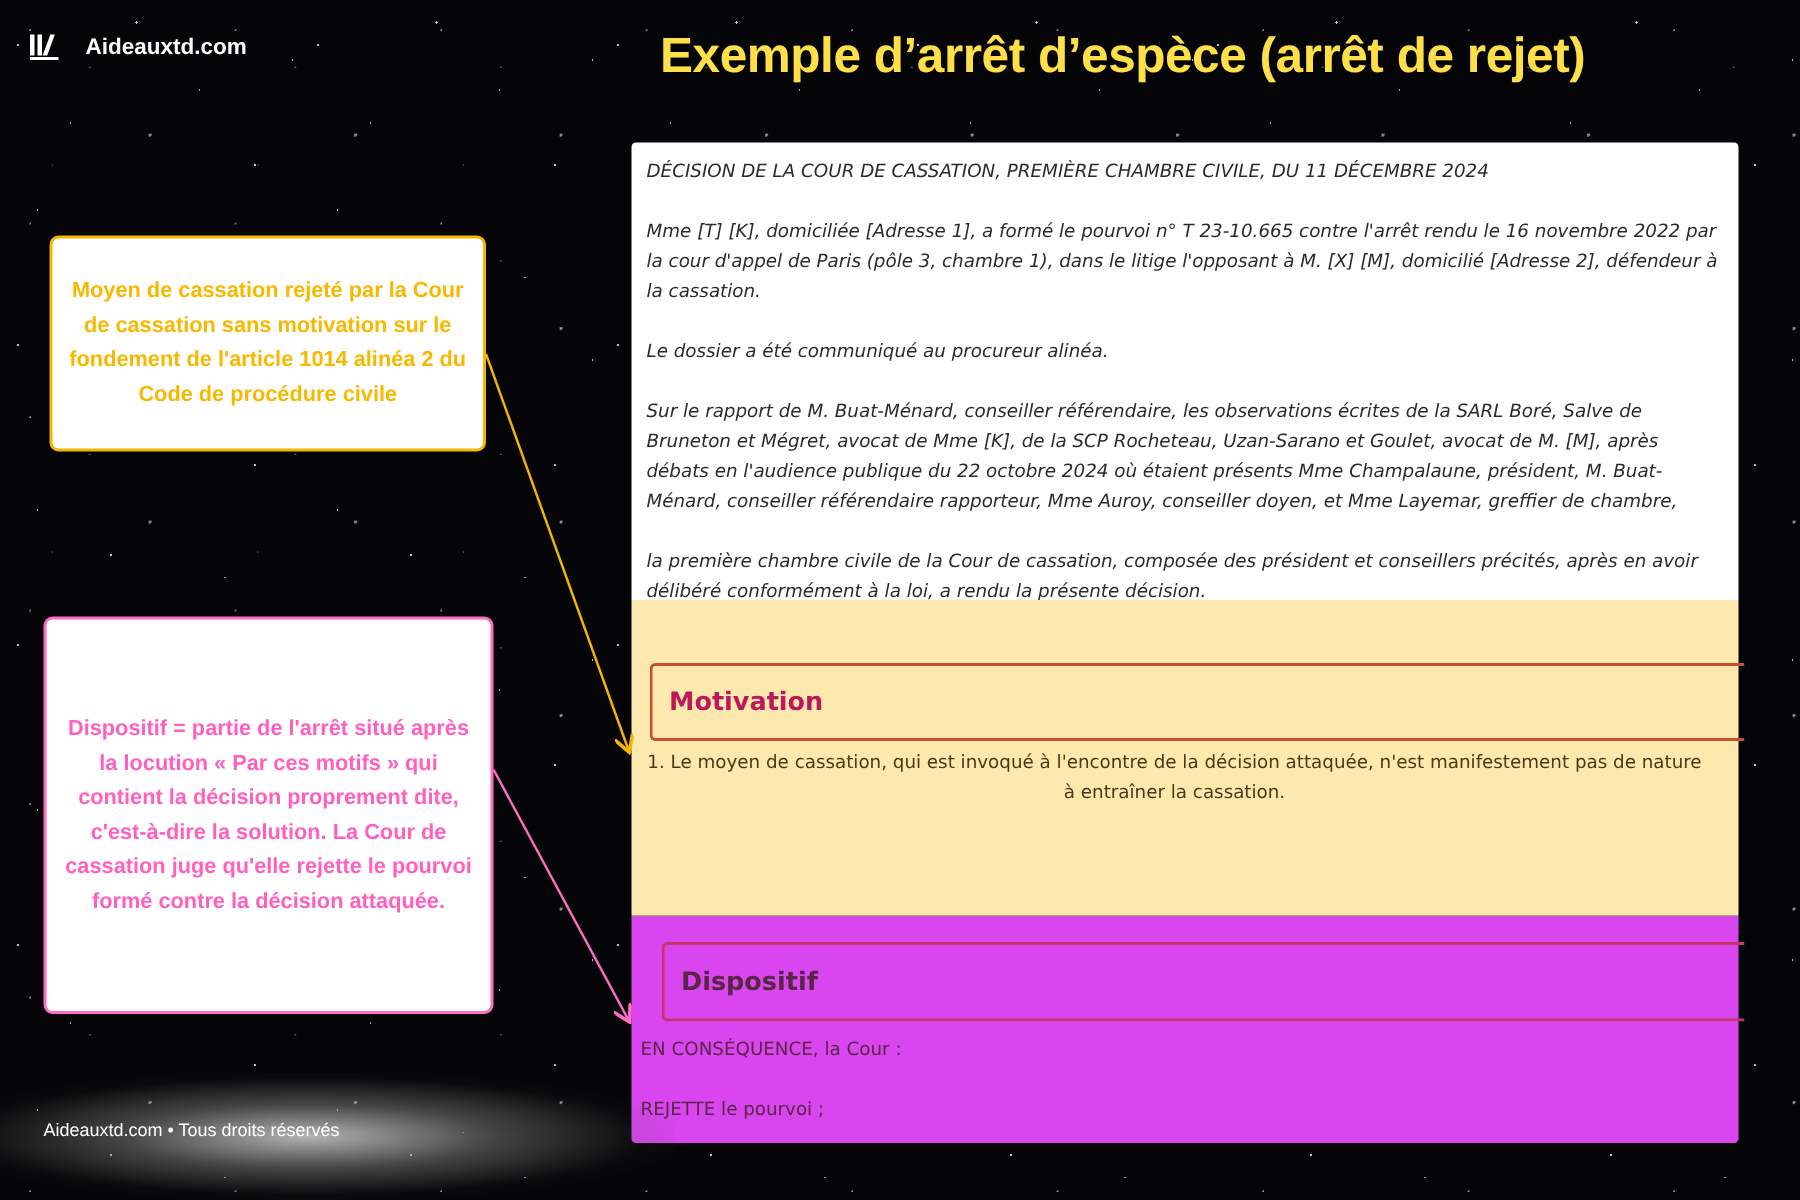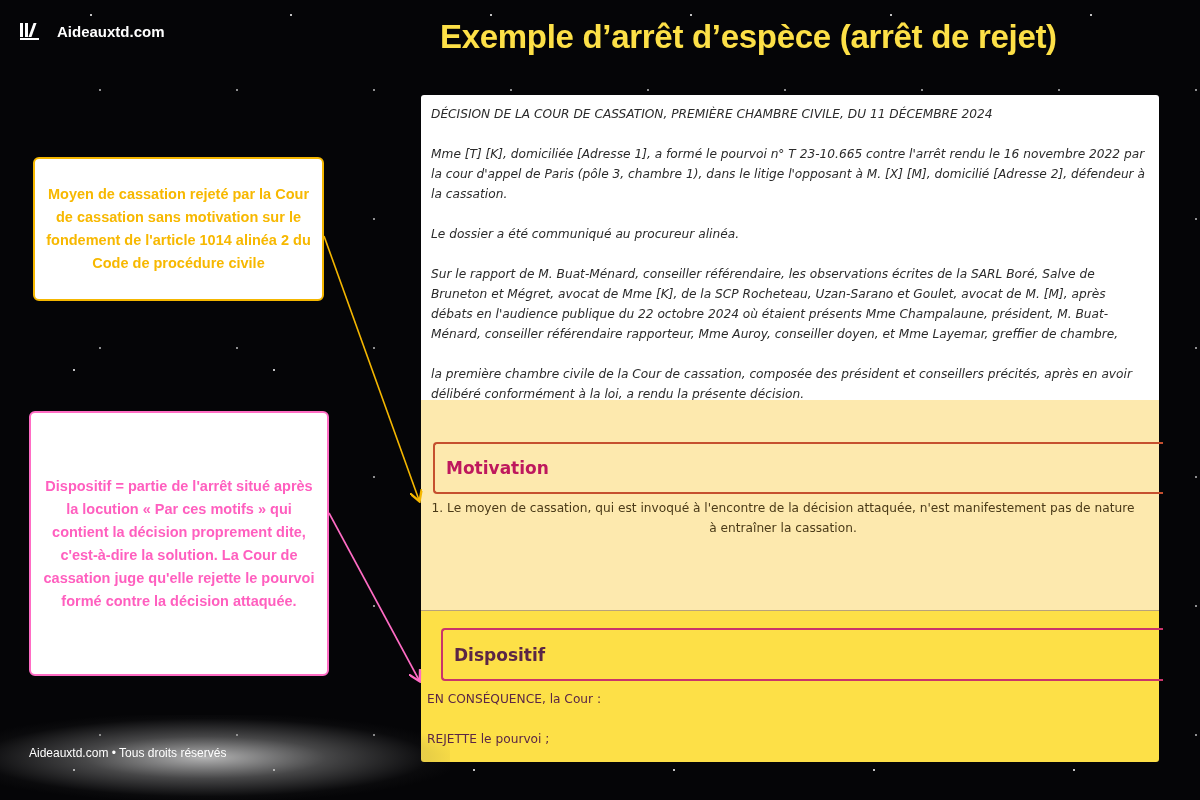--- a/index.html
+++ b/index.html
@@ -58,21 +58,21 @@
       padding: 9px 10px 12px 10px; height: 284px; box-sizing: border-box;
       height: 305px;
     }
     .doc-white p { margin: 0 0 20px 0; font-style: italic; }
     .doc-white p:last-child { margin-bottom: 1px; }
     .section-motivation {
       background: #fde9ae; height: 210px; position: relative;
       padding: 0 10px; box-sizing: border-box;
     }
     .section-dispositif {
-      background: #fde047; height: 152px; position: relative;
+      background: #d946ef; height: 152px; position: relative;
       padding: 0 10px; box-sizing: border-box; border-radius: 0 0 3px 3px;
       border-top: 1px solid #b8a27a;
     }
     .section-header {
       position: absolute; left: 12px; right: -4px;
       border: 2px solid; border-right: none; border-radius: 4px 0 0 4px;
       font-size: 17px; font-weight: bold; font-family: "DejaVu Sans", sans-serif;
       padding-left: 11px; box-sizing: border-box;
       display: flex; align-items: center;
     }

